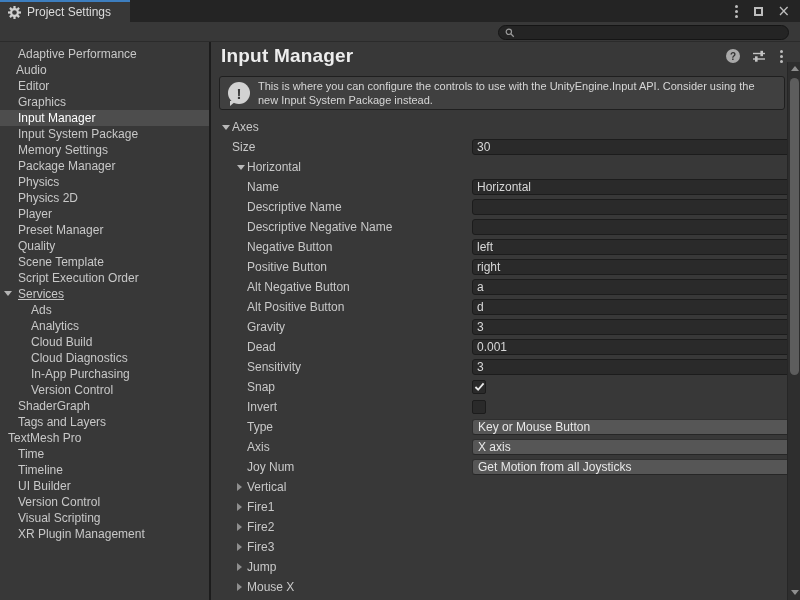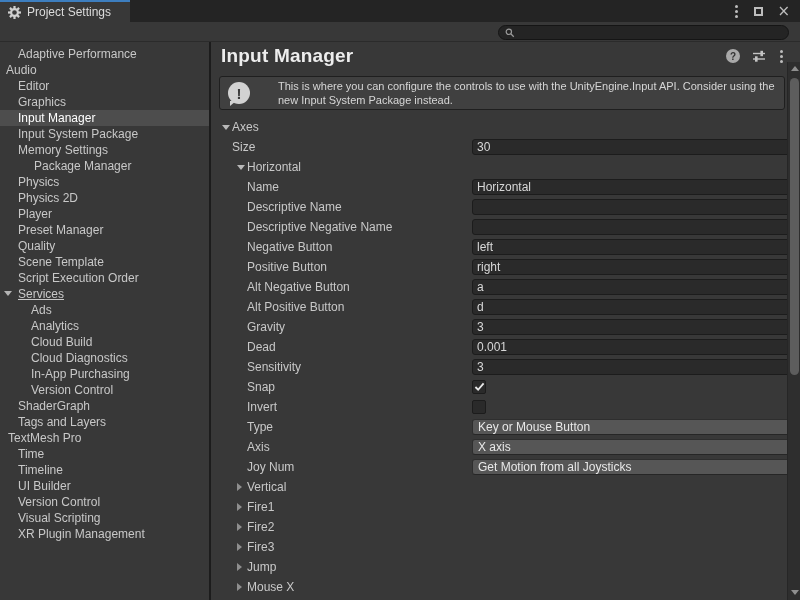--- a/index.html
+++ b/index.html
@@ -35,21 +35,21 @@
   .content{position:relative;flex:1;}
   .ctitle{position:absolute;top:0;left:0;right:13px;height:28px;display:flex;align-items:center;padding-left:10px;}
   .ctitle h1{font-size:19px;font-weight:700;color:#ededed;letter-spacing:.2px;}
   .hicons{margin-left:auto;display:flex;align-items:center;gap:12px;padding-right:2px;}
   .helpcircle{width:14px;height:14px;border-radius:50%;background:#a9a9a9;color:#333;font-size:10px;font-weight:700;display:flex;align-items:center;justify-content:center;}
   
   .infobox{position:absolute;top:34px;left:8px;width:566px;height:34px;background:#404040;border:1px solid #1f1f1f;border-radius:3px;display:flex;align-items:center;gap:8px;padding:0 8px;}
   .infoicon{position:relative;flex:0 0 22px;width:22px;height:22px;}
   .infoicon .c{position:absolute;inset:0;border-radius:50%;background:#d2d2d2;color:#3a3a3a;font-size:15px;font-weight:700;display:flex;align-items:center;justify-content:center;}
   .infoicon .tail{position:absolute;left:2px;bottom:-2px;width:0;height:0;border-left:6px solid #d2d2d2;border-bottom:5px solid transparent;}
-  .infotext{font-size:11px;line-height:14px;color:#d6d6d6;width:528px;margin-left:20px;}
+  .infotext{font-size:11px;line-height:14px;color:#d6d6d6;width:528px;}
   
   .rows{position:absolute;top:75px;left:0;width:575px;}
   .row{position:relative;height:20px;}
   .rowlabel{position:absolute;top:0;height:20px;line-height:20px;white-space:nowrap;color:#c8c8c8;}
   .tri-open{position:absolute;top:8px;width:0;height:0;border-left:4px solid transparent;border-right:4px solid transparent;border-top:5px solid #b8b8b8;}
   .tri-closed{position:absolute;top:6px;width:0;height:0;border-top:4px solid transparent;border-bottom:4px solid transparent;border-left:5px solid #8f8f8f;}
   .ctrl{position:absolute;left:261px;top:2px;width:358px;height:16px;}
   input.field{width:100%;height:16px;background:var(--field);border:1px solid #1c1c1c;border-radius:3px;color:#d8d8d8;font:12px "Liberation Sans",sans-serif;padding:0 4px;outline:none;}
   .dropdown{width:100%;height:16px;background:var(--drop);border:1px solid #2e2e2e;border-bottom-color:#262626;border-radius:3px;color:#e8e8e8;display:flex;align-items:center;padding:0 18px 0 5px;position:relative;}
   .dropdown .dtri{position:absolute;right:5px;top:6px;width:0;height:0;border-left:4px solid transparent;border-right:4px solid transparent;border-top:4px solid #282828;}
@@ -102,27 +102,27 @@
         <line x1="7.2" y1="7.2" x2="10.5" y2="10.5" stroke="#9a9a9a" stroke-width="1.4"></line>
       </svg>
       <input placeholder="" style="">
     </div>
   </div>
 
   <div class="body">
 
     <div class="sidebar">
         <div class="side-item" style="padding-left: 18px;"><span>Adaptive Performance</span></div>
-        <div class="side-item" style="padding-left: 6px;"><span>Audio</span></div>
+        <div class="side-item" style="padding-left: 16px;"><span>Audio</span></div>
         <div class="side-item" style="padding-left: 18px;"><span>Editor</span></div>
         <div class="side-item" style="padding-left: 18px;"><span>Graphics</span></div>
         <div class="side-item sel" style="padding-left: 18px;"><span>Input Manager</span></div>
         <div class="side-item" style="padding-left: 18px;"><span>Input System Package</span></div>
         <div class="side-item" style="padding-left: 18px;"><span>Memory Settings</span></div>
-        <div class="side-item" style="padding-left: 34px;"><span>Package Manager</span></div>
+        <div class="side-item" style="padding-left: 18px;"><span>Package Manager</span></div>
         <div class="side-item" style="padding-left: 18px;"><span>Physics</span></div>
         <div class="side-item" style="padding-left: 18px;"><span>Physics 2D</span></div>
         <div class="side-item" style="padding-left: 18px;"><span>Player</span></div>
         <div class="side-item" style="padding-left: 18px;"><span>Preset Manager</span></div>
         <div class="side-item" style="padding-left: 18px;"><span>Quality</span></div>
         <div class="side-item" style="padding-left: 18px;"><span>Scene Template</span></div>
         <div class="side-item" style="padding-left: 18px;"><span>Script Execution Order</span></div>
         <div class="side-item" style="padding-left: 18px; text-decoration: underline;"><span class="side-tri"></span><span>Services</span></div>
         <div class="side-item" style="padding-left: 31px;"><span>Ads</span></div>
         <div class="side-item" style="padding-left: 31px;"><span>Analytics</span></div>

